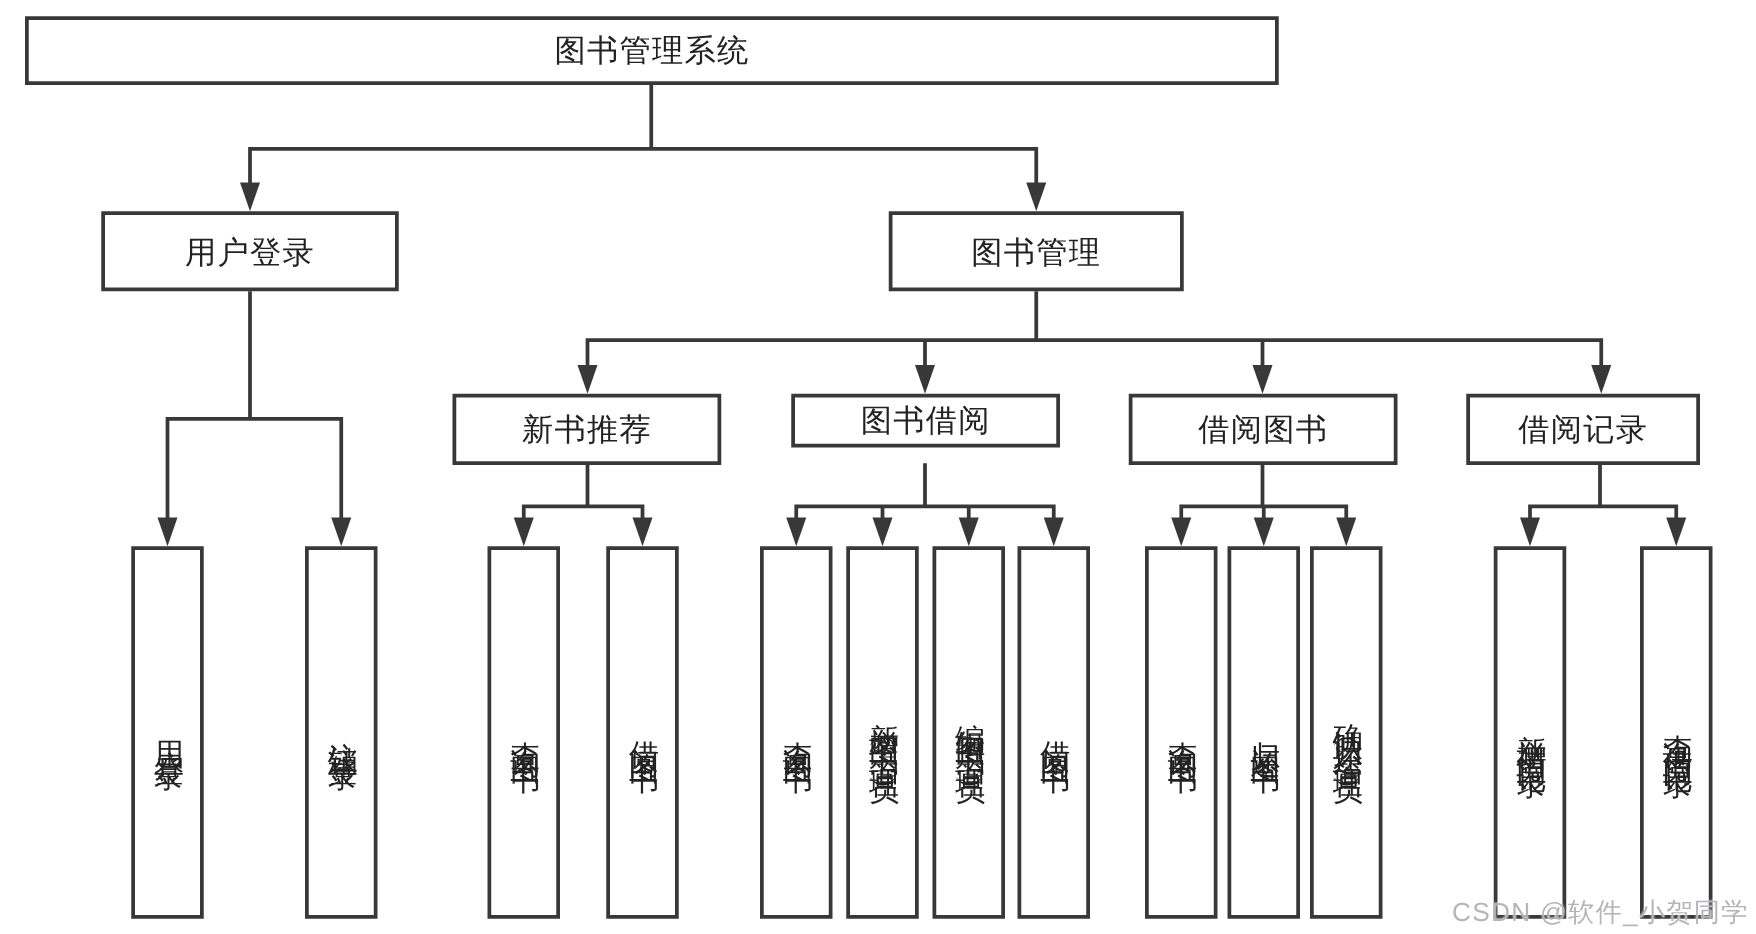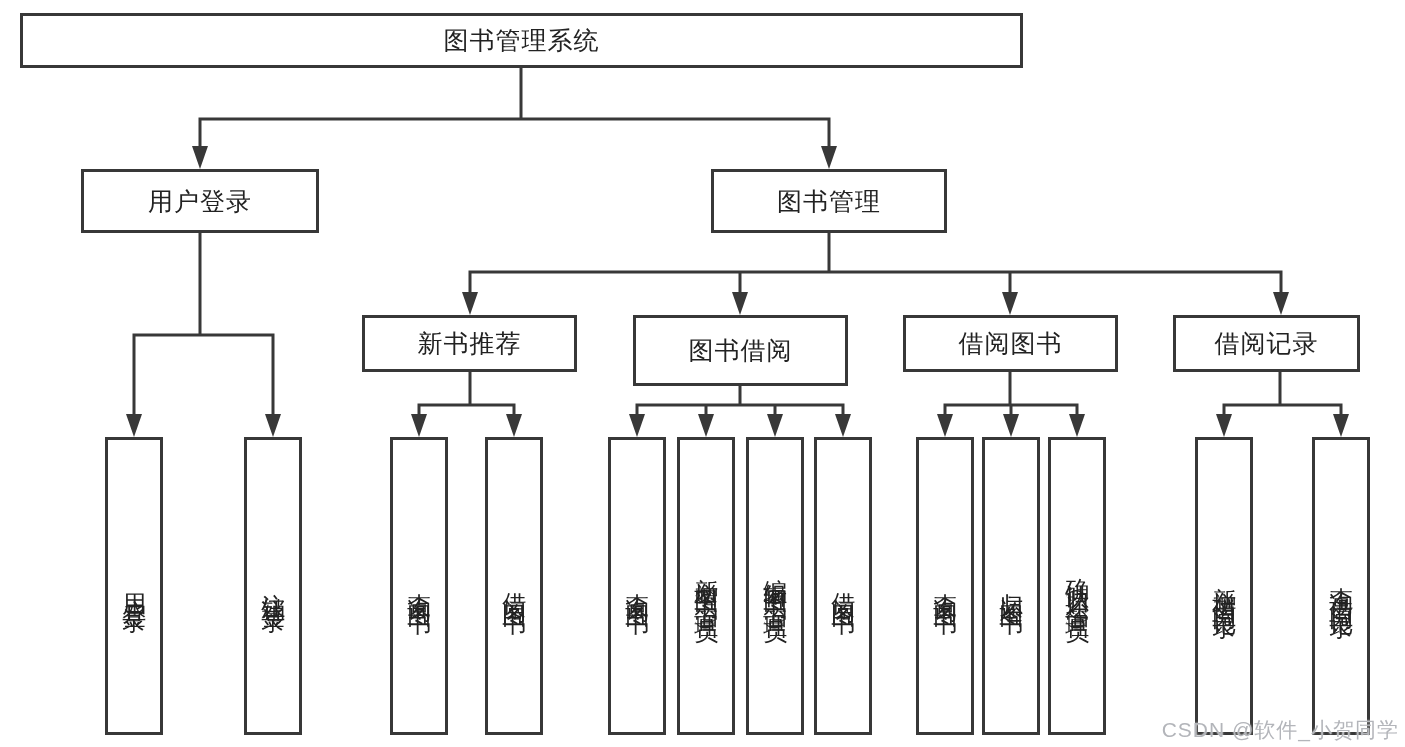--- a/index.html
+++ b/index.html
@@ -93,21 +93,21 @@
       <polygon points="1216,414 1232,414 1224,437" fill="var(--line)"></polygon>
       <polygon points="1333,414 1349,414 1341,437" fill="var(--line)"></polygon>
     </svg>
 
   <div class="hbox" style="left:20px;top:13px;width:1003px;height:55px">图书管理系统</div>
 
   <div class="hbox" style="left:81px;top:169px;width:238px;height:64px">用户登录</div>
   <div class="hbox" style="left:711px;top:169px;width:236px;height:64px">图书管理</div>
 
   <div class="hbox" style="left:362px;top:315px;width:215px;height:57px">新书推荐</div>
-  <div class="hbox" style="left:633px;top:315px;width:215px;height:71px">图书借阅</div>
+  <div class="hbox" style="left:633px;top:315px;width:215px;height:43px">图书借阅</div>
   <div class="hbox" style="left:903px;top:315px;width:215px;height:57px">借阅图书</div>
   <div class="hbox" style="left:1173px;top:315px;width:187px;height:57px">借阅记录</div>
 
   <div class="vbox" style="left:105px;top:437px;width:58px;height:298px">
     <span class="vtext">用户登录</span>
   </div>
   <div class="vbox" style="left:244px;top:437px;width:58px;height:298px">
     <span class="vtext">注销登录</span>
   </div>
 

